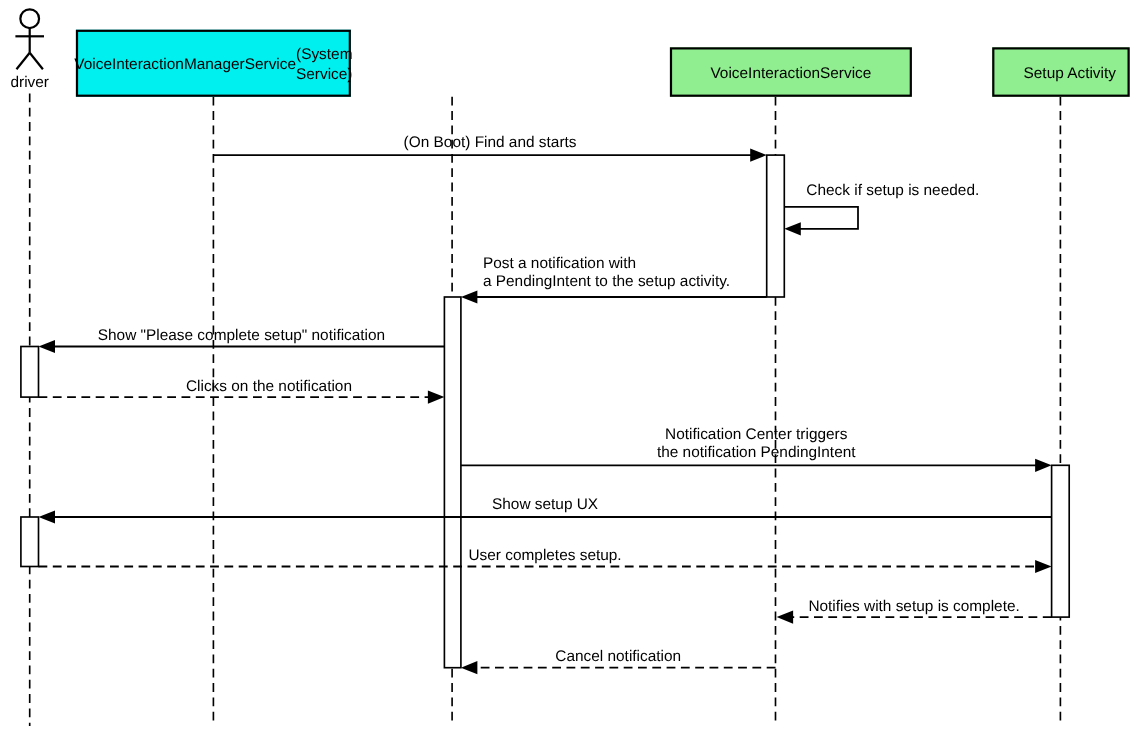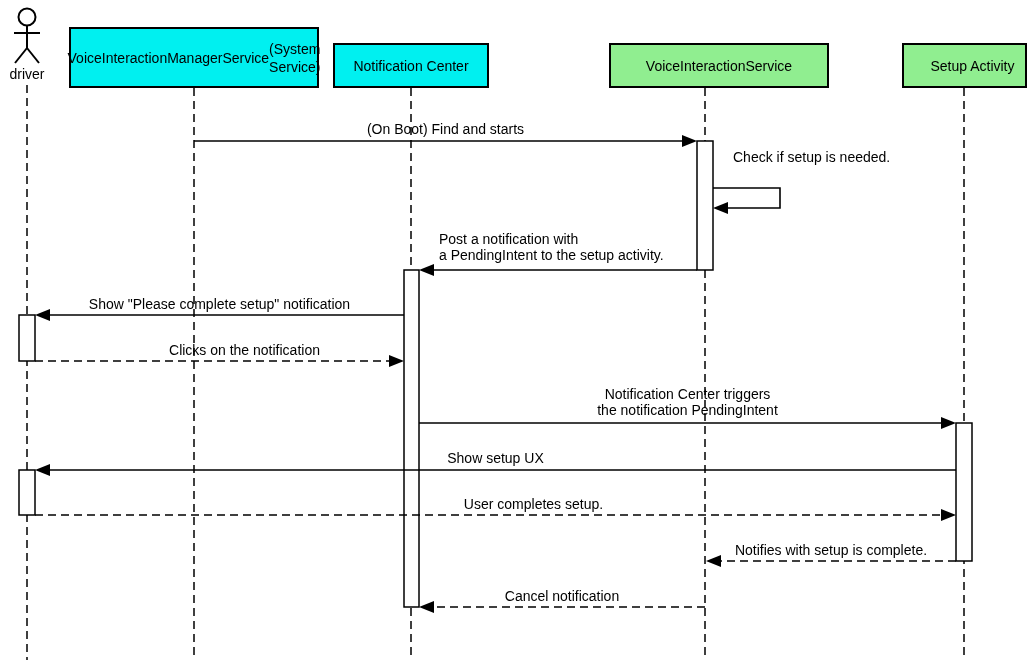--- a/index.html
+++ b/index.html
@@ -121,51 +121,48 @@
     </g>
   </svg>
 
   <div class="actor-label" style="left:0px; top:66px; width:54px;">driver</div>
 
   <div class="pbox" style="left: 69px; top: 27px; width: 250px; height: 61px; background-color: rgb(0, 240, 240);">
     <span>VoiceInteractionManagerService</span>
     <span>(System Service)</span>
   </div>
 
-  <div class="pbox" style="left: 333px; top: 43px; width: 156px; height: 45px; background-color: rgb(0, 240, 240);">
-    <span>Notification Center</span>
-  </div>
 
   <div class="pbox" style="left: 609px; top: 43px; width: 220px; height: 45px; background-color: rgb(144, 238, 144);">
     <span>VoiceInteractionService</span>
   </div>
 
   <div class="pbox" style="left: 902px; top: 43px; width: 125px; height: 45px; background-color: rgb(144, 238, 144); padding-left: 16px;">
     <span>Setup Activity</span>
   </div>
 
   <div class="msg-label center" style="left:194px; top:121px; width:503px;">(On Boot) Find and starts</div>
 
-  <div class="msg-label" style="left:733px; top:149px;">Check if setup is needed.</div>
+  <div class="msg-label" style="left:733px; top:164px;">Check if setup is needed.</div>
 
   <div class="msg-label" style="left:439px; top:231px;">
     <div>Post a notification with</div>
     <div>a PendingIntent to the setup activity.</div>
   </div>
 
   <div class="msg-label center" style="left:35px; top:296px; width:369px;">Show "Please complete setup" notification</div>
 
   <div class="msg-label center" style="left:22px; top:342px; width:445px;">Clicks on the notification</div>
 
   <div class="msg-label center" style="left:419px; top:386px; width:537px;">
     <div>Notification Center triggers</div>
     <div>the notification PendingIntent</div>
   </div>
 
   <div class="msg-label center" style="left:35px; top:450px; width:921px;">Show setup UX</div>
 
-  <div class="msg-label center" style="left:35px; top:496px; width:921px;margin-left:38px;">User completes setup.</div>
+  <div class="msg-label center" style="left:35px; top:496px; width:921px;">User completes setup.</div>
 
   <div class="msg-label center" style="left:706px; top:542px; width:250px;">Notifies with setup is complete.</div>
 
   <div class="msg-label center" style="left:419px; top:588px; width:286px;">Cancel notification</div>
 
 </div>
 
 </body></html>

